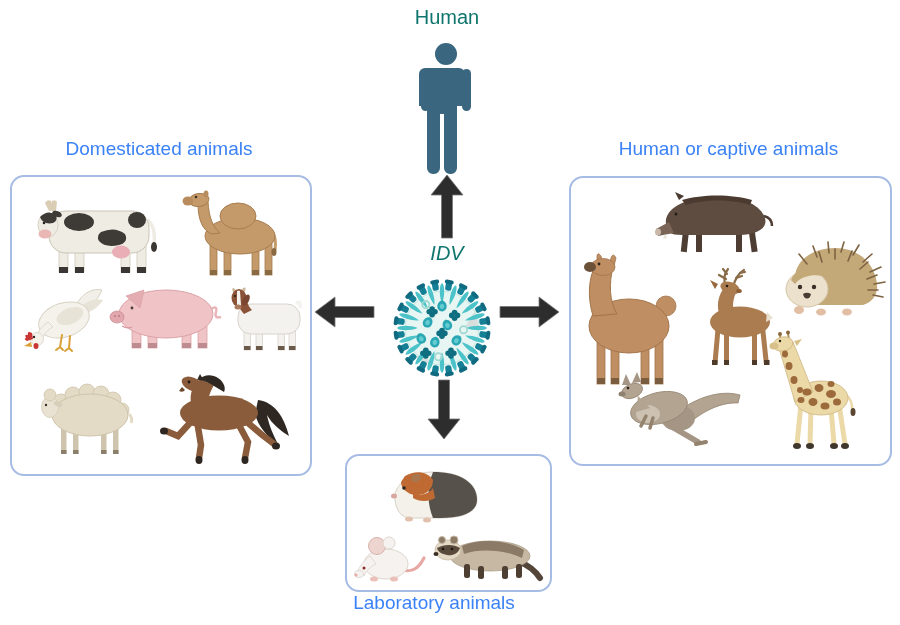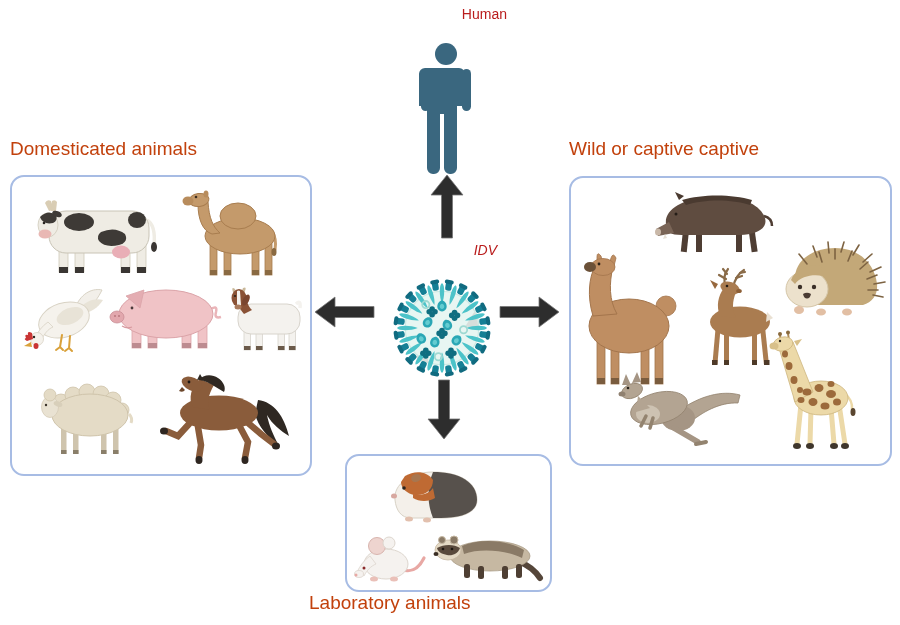--- a/index.html
+++ b/index.html
@@ -1,22 +1,22 @@
 <!DOCTYPE html>
 <html><head>
 <meta charset="utf-8">
 <style>
   html,body{margin:0;padding:0;background:#fff;}
   #canvas{
     position:relative;width:900px;height:625px;background:#fff;overflow:hidden;
     font-family:"Liberation Sans", sans-serif;color:#1a1a1a;
   }
   .abs{position:absolute;}
-  .label{font-size:19px;text-align:left;color:#c2410c;}
-  .label-sm{font-size:14px;text-align:right;color:#b91c1c;}
+  .label{font-size:19px;text-align:center;color:#3b82f6;}
+  .label-sm{font-size:20px;text-align:center;color:#0f766e;}
   .group-box{
     position:absolute;background:#fff;border:2px solid #a7bce4;border-radius:14px;
   }
   svg{display:block;overflow:visible;}
 </style>
 </head>
 <body>
 
 <div id="canvas">
 
@@ -131,21 +131,21 @@
     <use href="#clover" transform="translate(74,46)"></use>
     <use href="#clover" transform="translate(60,66)"></use>
     <use href="#clover" transform="translate(42,88)"></use>
     <use href="#clover" transform="translate(70,88)"></use>
     <use href="#ring" transform="translate(42,34)"></use>
     <use href="#ring" transform="translate(84,62)"></use>
     <use href="#ring" transform="translate(56,92)"></use>
   </svg>
 
   <div class="abs label" style="left:10px;top:138px;width:298px;">Domesticated animals</div>
-  <div class="abs label" style="left:569px;top:138px;width:319px;">Wild or captive captive</div>
+  <div class="abs label" style="left:569px;top:138px;width:319px;">Human or captive animals</div>
   <div class="abs label" style="left:309px;top:592px;width:250px;">Laboratory animals</div>
 
   <div class="group-box" style="left:10px;top:175px;width:298px;height:297px;"></div>
   <div class="group-box" style="left:569px;top:176px;width:319px;height:286px;"></div>
   <div class="group-box" style="left:345px;top:454px;width:203px;height:134px;"></div>
 
   <svg class="abs" style="left:35px;top:194px" width="130" height="85" viewBox="0 0 130 85">
     <path d="M112,26 q9,5 7,26" fill="none" stroke="#efece4" stroke-width="3.5"></path>
     <ellipse cx="119" cy="53" rx="3" ry="5" fill="#3a3633"></ellipse>
     <g fill="#efece4" stroke="#cfcaba" stroke-width="0.8">

